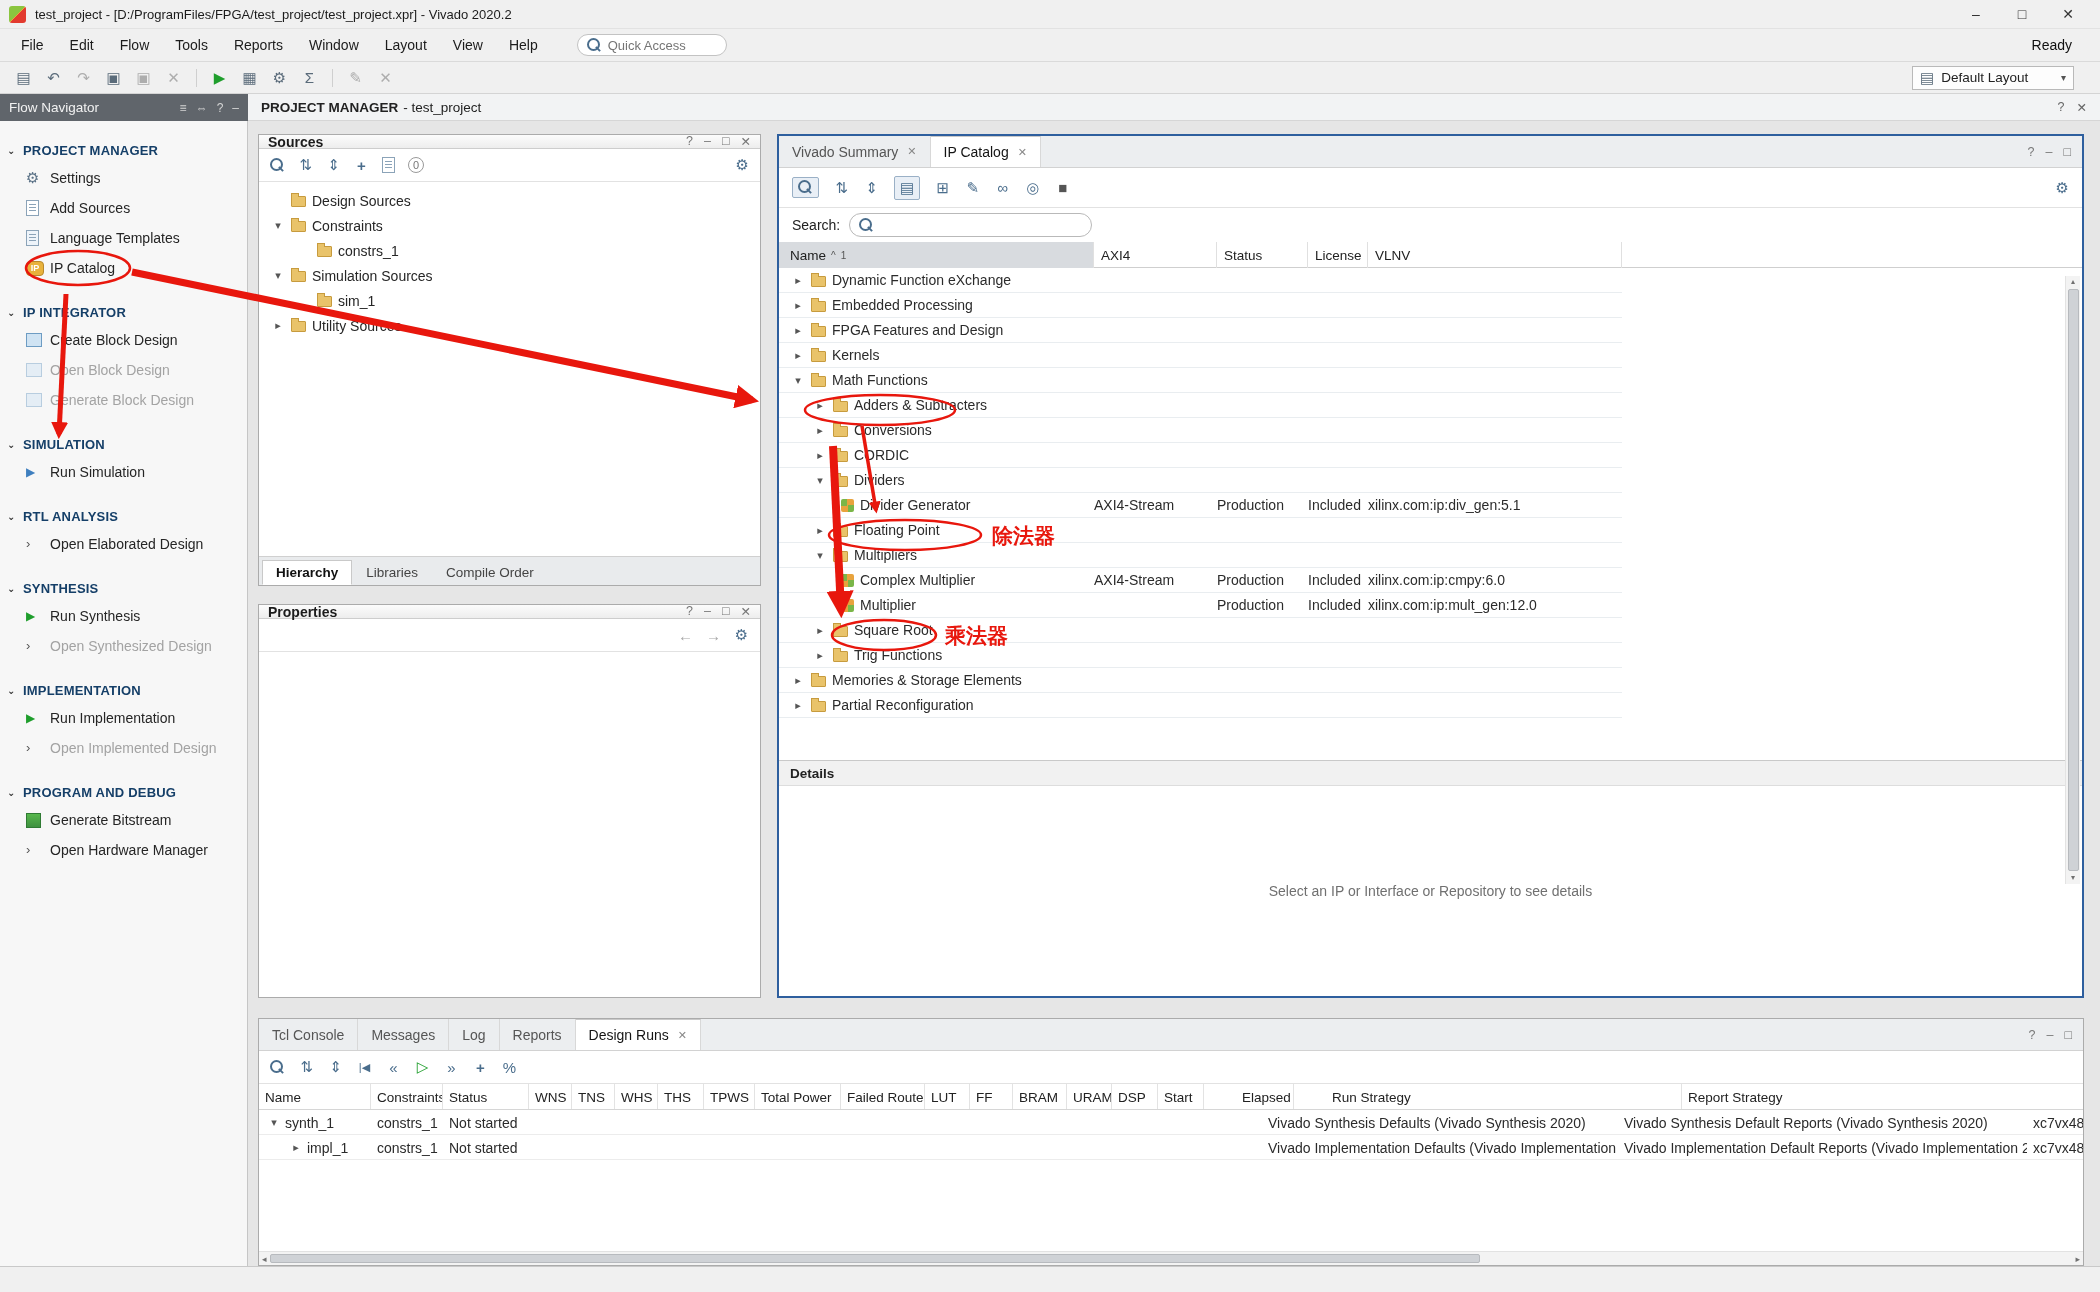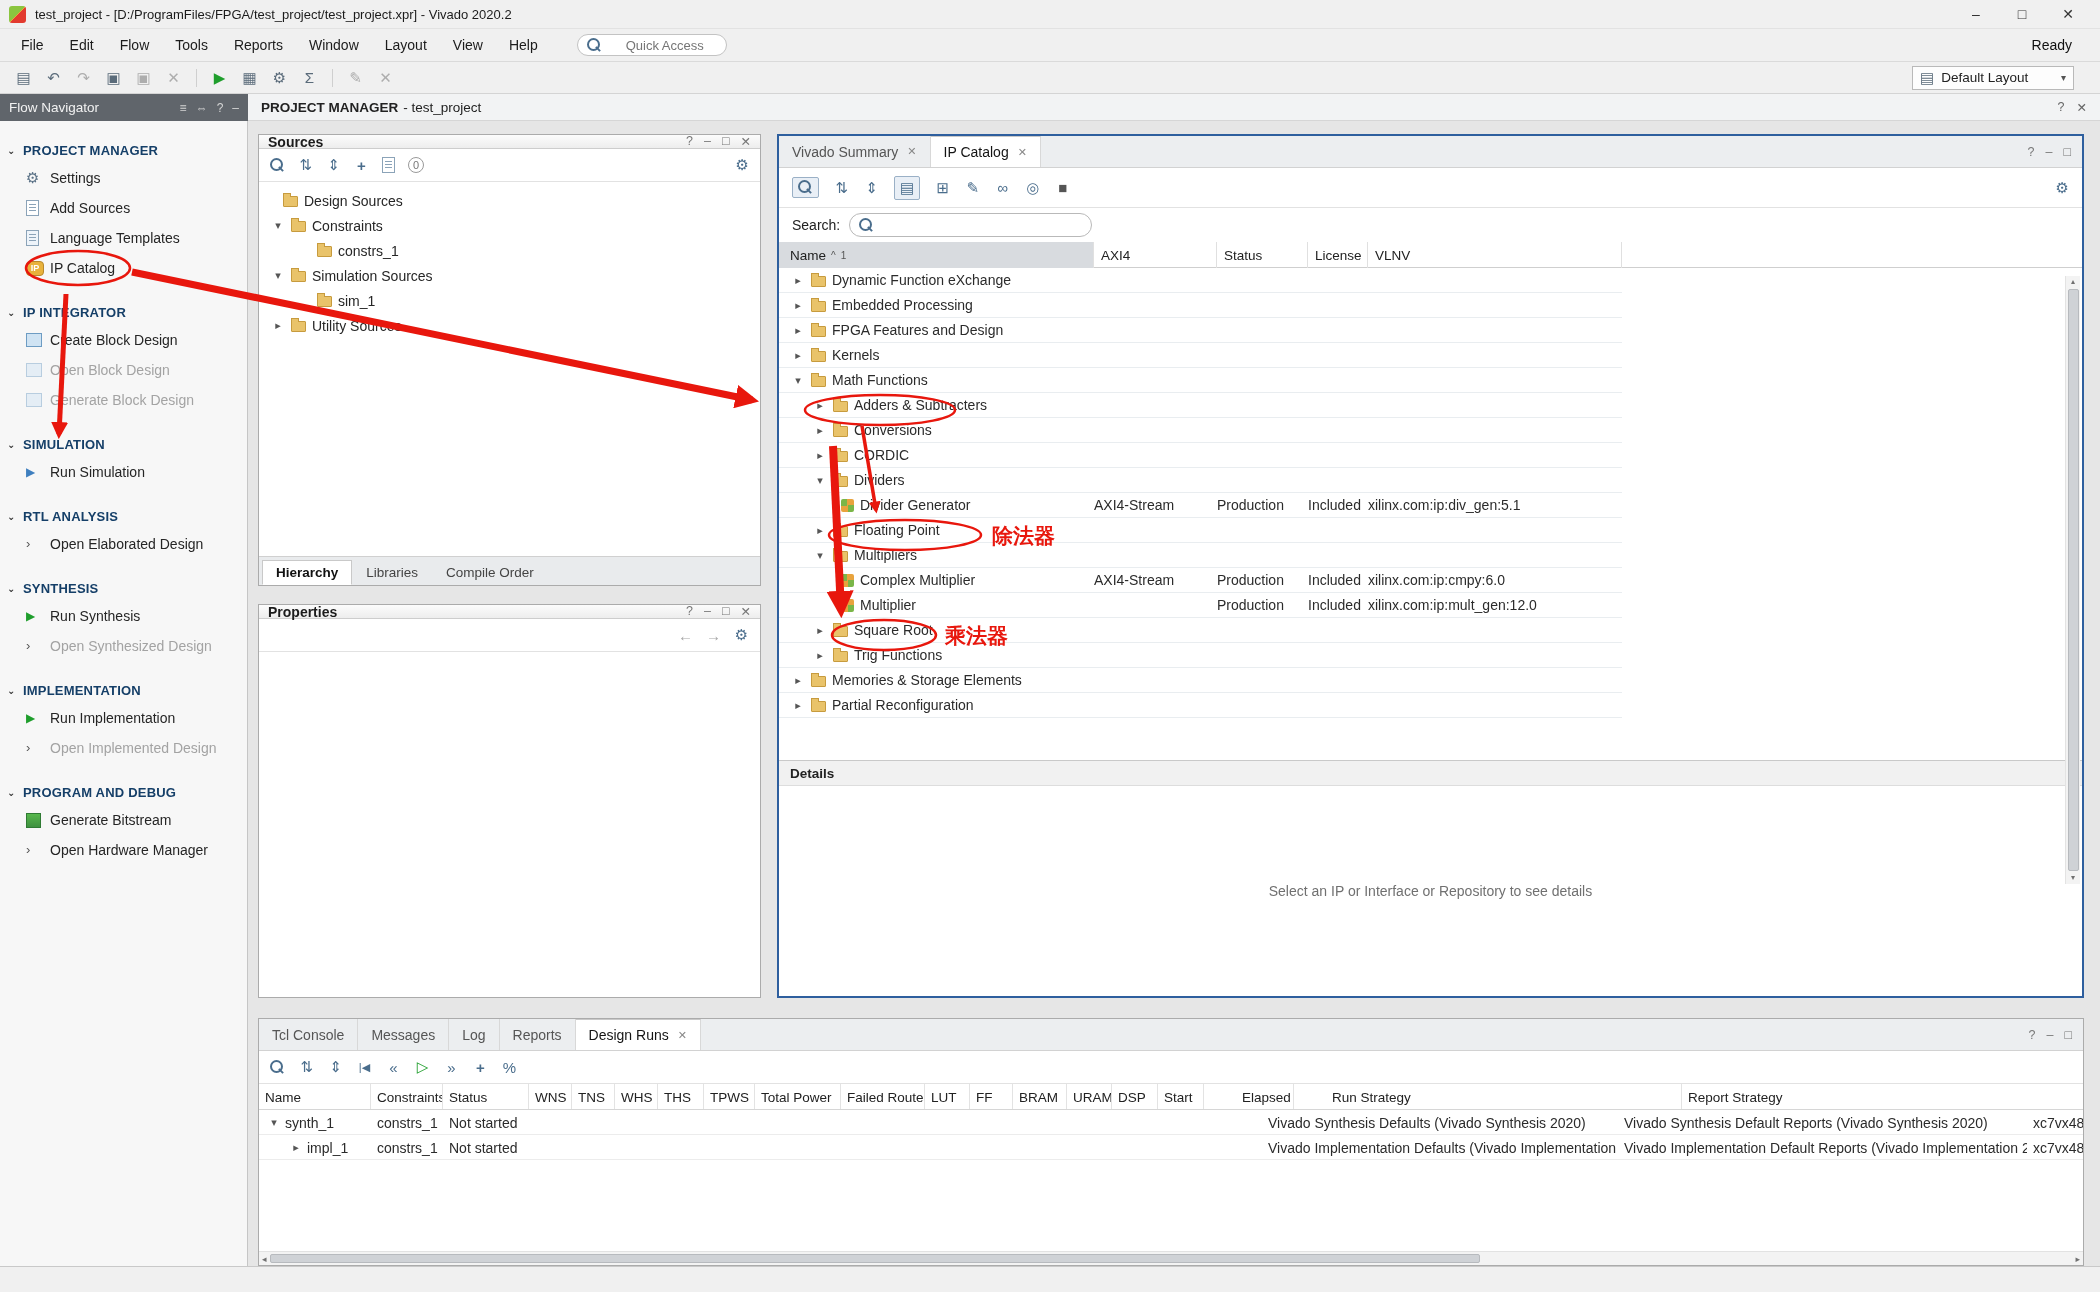--- a/index.html
+++ b/index.html
@@ -16,21 +16,21 @@
   .win-btns{margin-left:auto;display:flex}
   .win-btn{width:46px;height:28px;display:flex;align-items:center;justify-content:center;
            font-size:14px;color:#333}
 
   
   #menubar{position:absolute;left:0;top:29px;width:2100px;height:33px;background:#f0f0f0;
            border-bottom:1px solid #dadada;display:flex;align-items:center;padding:0 8px}
   #menu-items{display:flex;align-items:center}
   .menu-item{padding:5px 13px;font-size:14px;color:#1b1b1b;cursor:default}
   #quick-access{margin-left:26px;width:150px;height:22px;border:1px solid #c3c3c3;border-radius:11px;
-                background:#fff;display:flex;align-items:center;padding:0 9px;gap:24px}
+                background:#fff;display:flex;align-items:center;padding:0 9px;gap:6px}
   #quick-access input{border:none;outline:none;background:transparent;width:105px;
                       font:13px "Liberation Sans",sans-serif;color:#555}
   #ready{margin-left:auto;font-size:14px;color:#111;padding-right:20px}
 
   
   #toolbar{position:absolute;left:0;top:62px;width:2100px;height:32px;background:#f0f0f0;
            border-bottom:1px solid #d4d4d4;display:flex;align-items:center;gap:3px;padding:0 10px}
   .tb-ico{min-width:27px;height:24px;display:flex;align-items:center;justify-content:center;
           font-size:15px;color:#5a6b7a}
   .tb-ico.dim{color:#adadad}
@@ -358,21 +358,21 @@
   <div class="p-tools">
     <span class="mag"></span>
     <span class="ticon">⇅</span>
     <span class="ticon">⇕</span>
     <span class="ticon" style="font-weight:bold">+</span>
     <span class="ic-doc"></span>
     <span class="badge0">0</span>
     <span class="gear-right">⚙</span>
   </div>
   <div id="src-tree">
-      <div class="s-row" style="padding-left: 4px;">
+      <div class="s-row" style="padding-left: 12px;">
         <span class="chev"></span>
         <span class="folder"></span>
         <span>Design Sources</span>
       </div>
       <div class="s-row" style="padding-left: 12px;">
         <span class="chev">▾</span>
         <span class="folder"></span>
         <span>Constraints</span>
       </div>
       <div class="s-row" style="padding-left: 38px;">

